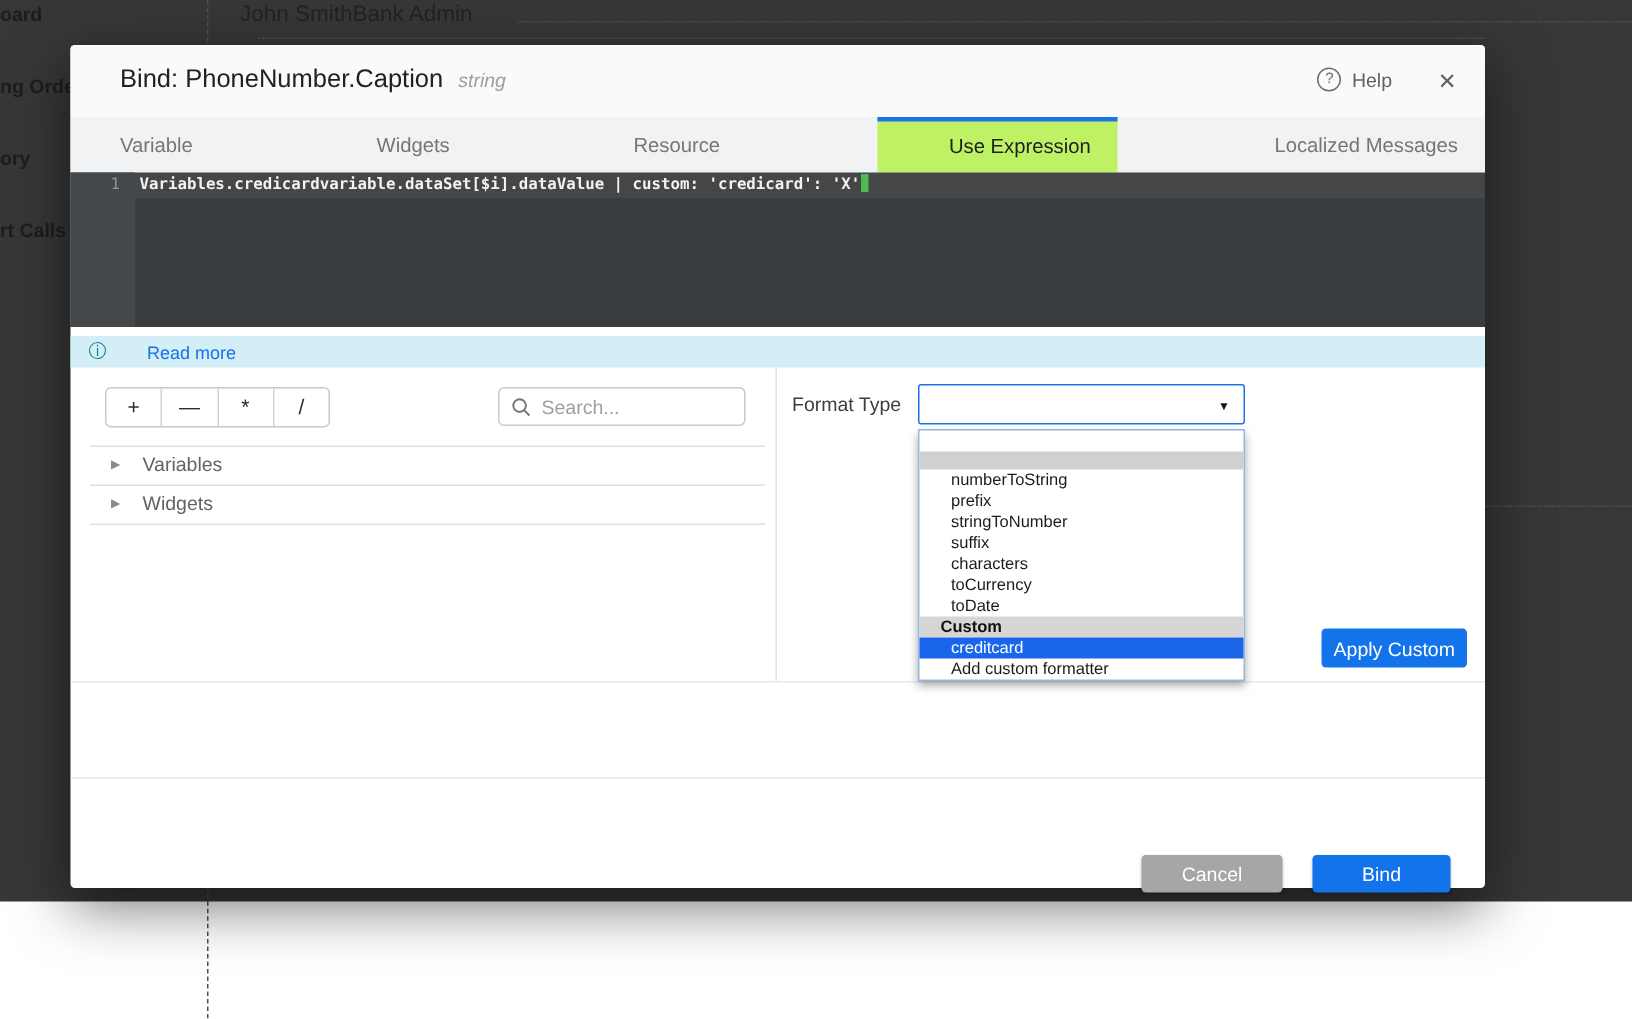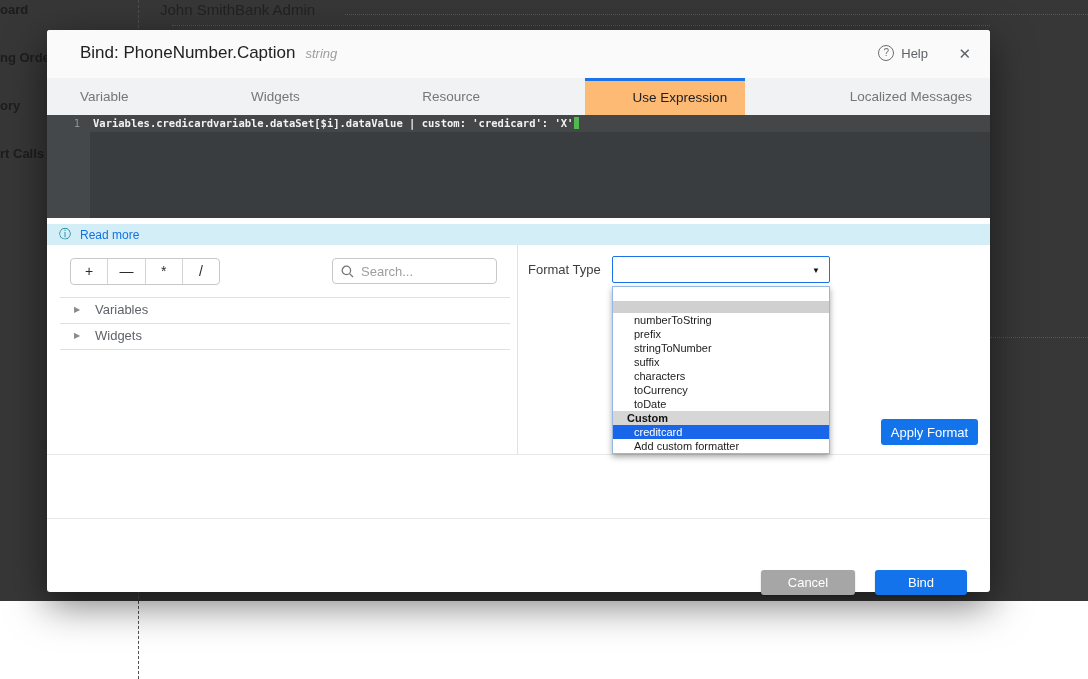--- a/index.html
+++ b/index.html
@@ -32,42 +32,42 @@
     color:#6e6e6e; font-size:10px; line-height:13px; text-align:center; }
   .m-help-label { font-size:13px; color:#5f6368; }
   .m-close { position:absolute; right:17px; top:13px; font-size:15px; color:#5f6368;
     cursor:pointer; padding:2px; }
 
   
   .m-tabbar { position:absolute; left:0; top:48px; width:100%; height:37px;
     background:#f1f2f3; display:flex; padding-left:15px;justify-content:space-between; }
   .m-tab { padding:0 18px; line-height:37px; font-size:13.5px; color:#767676;
     cursor:pointer; white-space:nowrap; }
-  .m-tab.active { background:#fdba74; border-top:3px solid #1a73e8; line-height:34px;
+  .m-tab.active { background:#bef264; border-top:3px solid #1a73e8; line-height:34px;
     color:#202124;padding-left:48px; }
 
   
   .m-editor { position:absolute; left:0; top:85px; width:100%; height:103px;
     background:#3a3d3f; font-family:"DejaVu Sans Mono", monospace; }
   .m-gutter { position:absolute; left:0; top:0; width:43px; height:103px; background:#45484b; }
   .m-lineno { position:absolute; left:0; top:0; width:33px; text-align:right;
     font-size:10.5px; line-height:17px; color:#909394; }
   .m-activeline { position:absolute; left:0; top:0; width:100%; height:17px;
     background:rgba(255,255,255,0.05); }
   .m-code { position:absolute; left:46px; top:0; font-size:10.5px; font-weight:bold;
     line-height:17px; color:#f2f2f2; white-space:pre; }
   .m-cursor { display:inline-block; width:5px; height:12px; background:#50b950;
     vertical-align:-2px; margin-left:1px; }
 
   
   .m-info { position:absolute; left:0; top:194px; width:100%; height:21px;
     background:#d3eef6; display:flex; align-items:center; padding-left:12px;
     font-size:12px; color:#0a7f93; white-space:nowrap; }
   .m-info-icon { margin-right:5px; font-size:12px; }
-  .m-info-link { color:#1273e6; margin-left:4px; cursor:pointer; }
+  .m-info-link { color:#1273e6; margin-left:22px; cursor:pointer; }
 
   
   .m-divider-v { position:absolute; left:470px; top:215px; height:209px; width:0;
     border-left:1px solid #e2e2e2; }
   .m-hline { position:absolute; left:0; width:100%; height:0; border-top:1px solid #e8e8e8; }
 
   
   .m-ops { position:absolute; left:23px; top:228px; width:150px; height:27px;
     border:1px solid #c8c8c8; border-radius:4px; display:flex; background:#fff; }
   .m-op { flex:1; text-align:center; line-height:25px; font-size:14px; color:#2b2b2b;
@@ -209,21 +209,21 @@
       <div class="m-dd-row">stringToNumber</div>
       <div class="m-dd-row">suffix</div>
       <div class="m-dd-row">characters</div>
       <div class="m-dd-row">toCurrency</div>
       <div class="m-dd-row">toDate</div>
       <div class="m-dd-row group">Custom</div>
       <div class="m-dd-row selected">creditcard</div>
       <div class="m-dd-row">Add custom formatter</div>
     </div>
 
-    <button class="m-apply">Apply Format</button>
+    <button class="m-apply">Apply Custom</button>
 
     <div class="m-hline" style="top:424px;"></div>
     <div class="m-hline" style="top:488px;"></div>
 
     <button class="m-btn m-cancel">Cancel</button>
     <button class="m-btn m-bind">Bind</button>
   </div>
 </div>
 
 </body></html>

